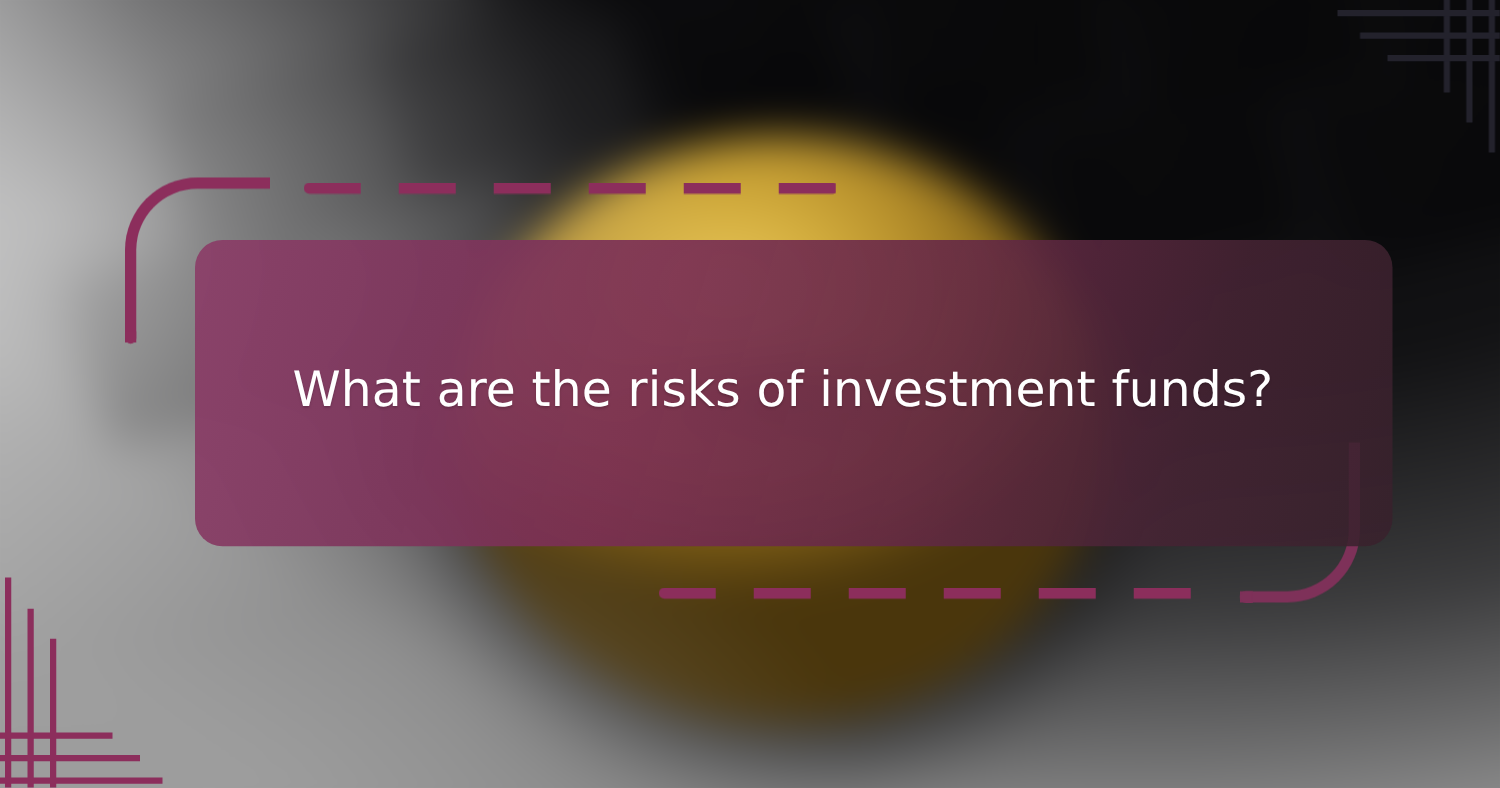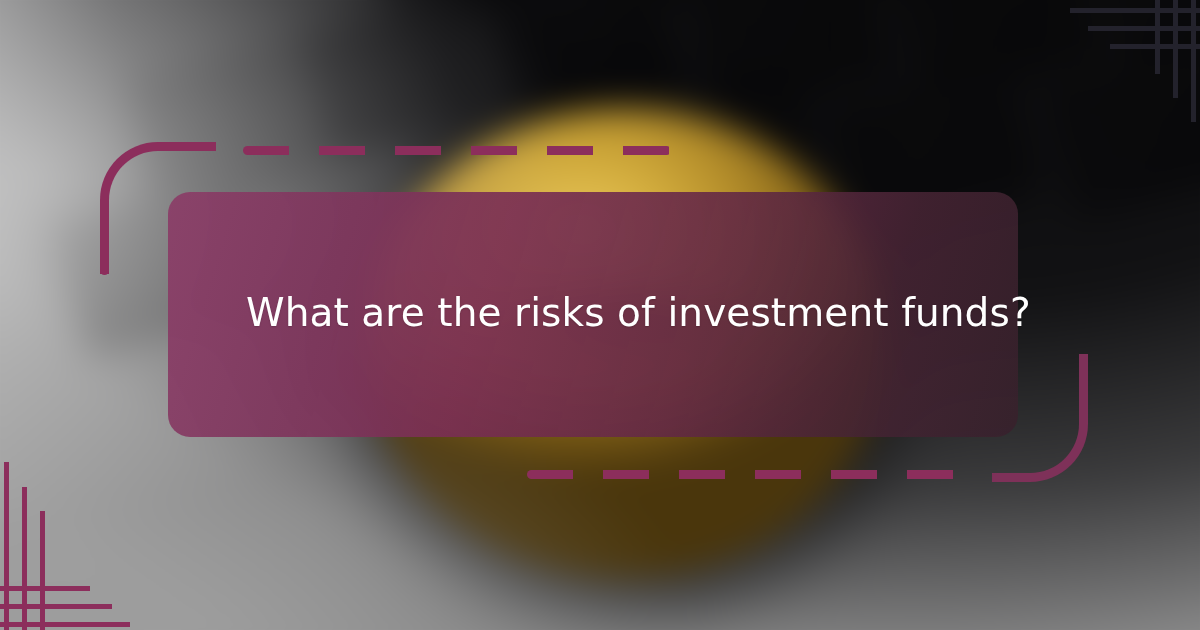--- a/index.html
+++ b/index.html
@@ -130,22 +130,22 @@
   .corner-lines { position:absolute; }
   .cl-v, .cl-h { position:absolute; background:#8c2e5c; }
 
   #corner-bl { left:0; top:440px; width:130px; height:190px; }
   #corner-tr { left:1070px; top:0; width:130px; height:130px; }
   #corner-tr .cl-v, #corner-tr .cl-h { background:#23222c; }
 
   
   #card {
     position:absolute;
-    left:168px; top:192px;
-    width:850px; height:245px;
+    left:156px; top:192px;
+    width:958px; height:245px;
     border-radius:22px;
     background:
       linear-gradient(107deg,
         rgba(139,62,104,0.93) 0%,
         rgba(128,55,94,0.93) 18%,
         rgba(122,47,84,0.92) 38%,
         rgba(99,41,68,0.90) 62%,
         rgba(70,36,52,0.88) 82%,
         rgba(56,33,44,0.88) 100%);
     display:flex;

